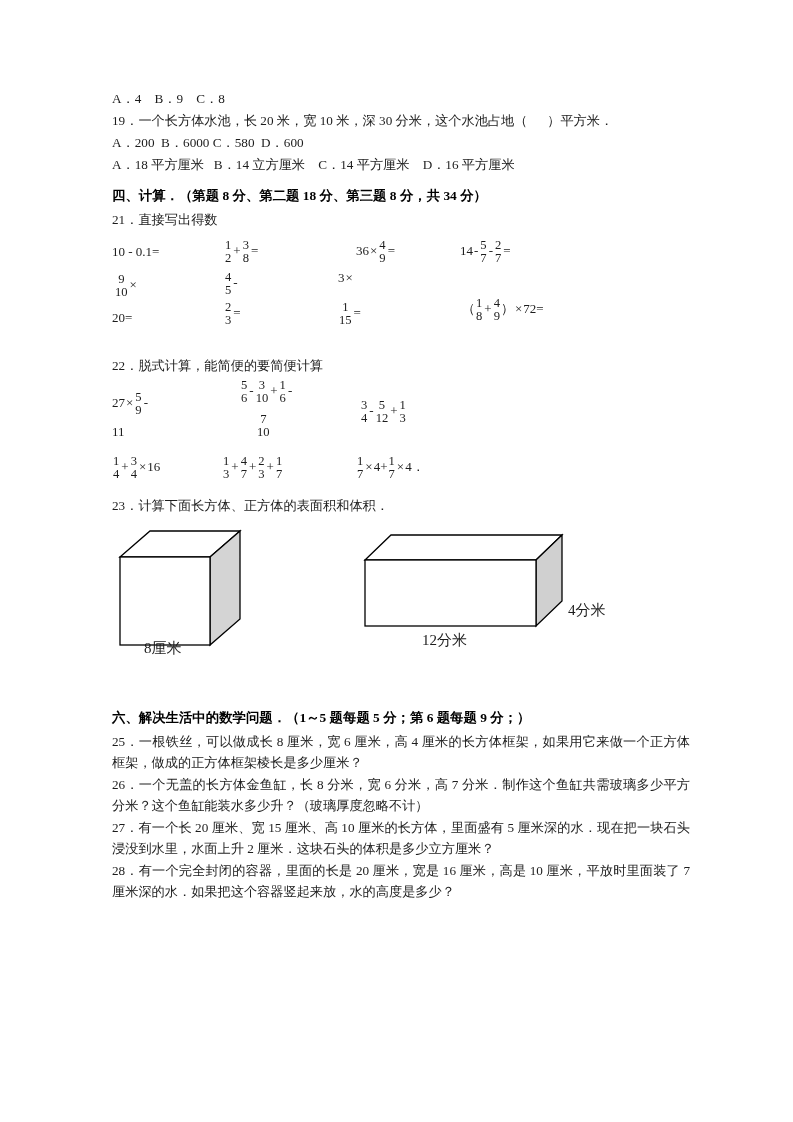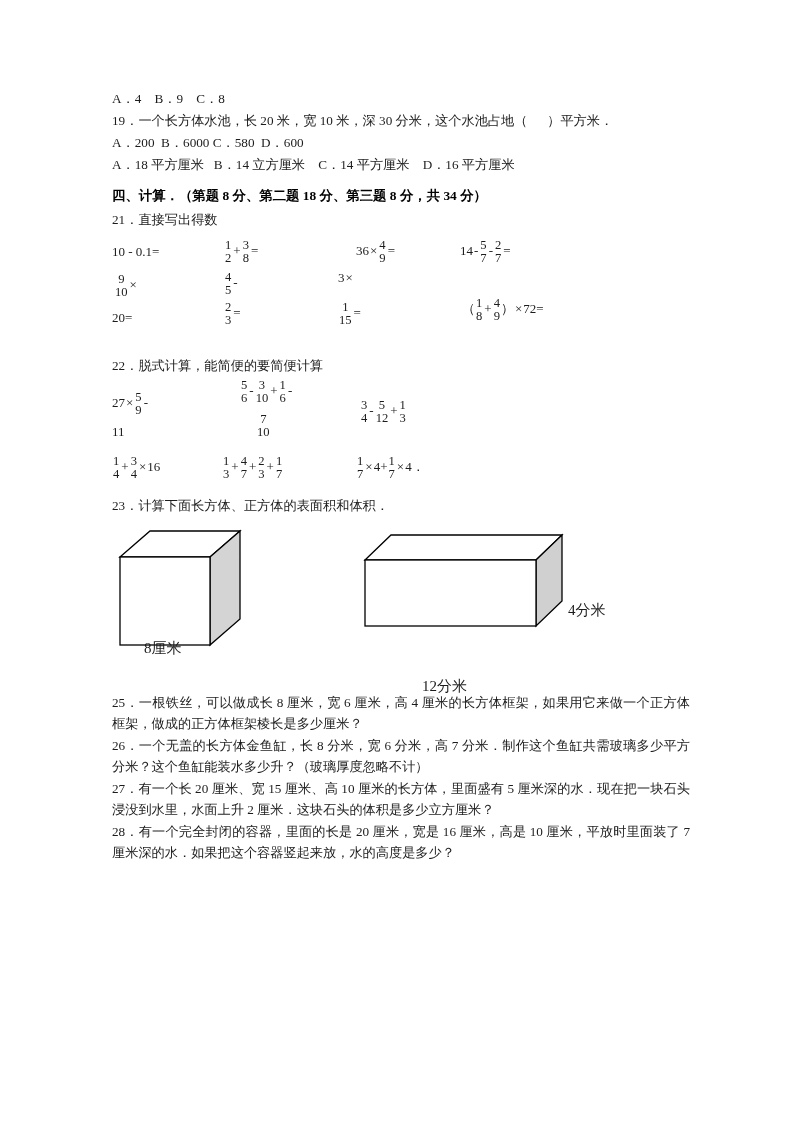--- a/index.html
+++ b/index.html
@@ -164,24 +164,25 @@
         <polygon points="92,30 122,4 122,92 92,118" fill="#d4d4d4" stroke="#000000" stroke-width="1.3"></polygon>
         <rect x="2" y="30" width="90" height="88" fill="#ffffff" stroke="#000000" stroke-width="1.3"></rect>
       </svg>
       <div class="figlabel" style="left:32px; top:116px;">8厘米</div>
 
       <svg class="fig" style="left:250px; top:8px;" width="210" height="110" viewBox="0 0 210 110">
         <polygon points="3,29 29,4 200,4 174,29" fill="#ffffff" stroke="#000000" stroke-width="1.3"></polygon>
         <polygon points="174,29 200,4 200,70 174,95" fill="#d0d0d0" stroke="#000000" stroke-width="1.3"></polygon>
         <rect x="3" y="29" width="171" height="66" fill="#ffffff" stroke="#000000" stroke-width="1.3"></rect>
       </svg>
-      <div class="figlabel" style="left:310px; top:108px;margin-top:46px;">12分米</div>
+      <div class="figlabel" style="left:310px; top:108px;">12分米</div>
       <div class="figlabel" style="left:456px; top:78px;">4分米</div>
     </div>
 
+    <div class="section-head" style="margin-top:16px;">六、解决生活中的数学问题．（1～5 题每题 5 分；第 6 题每题 9 分；）</div>
 
     <div class="prob">25．一根铁丝，可以做成长 8 厘米，宽 6 厘米，高 4 厘米的长方体框架，如果用它来做一个正方体框架，做成的正方体框架棱长是多少厘米？</div>
     <div class="prob">26．一个无盖的长方体金鱼缸，长 8 分米，宽 6 分米，高 7 分米．制作这个鱼缸共需玻璃多少平方分米？这个鱼缸能装水多少升？（玻璃厚度忽略不计）</div>
     <div class="prob">27．有一个长 20 厘米、宽 15 厘米、高 10 厘米的长方体，里面盛有 5 厘米深的水．现在把一块石头浸没到水里，水面上升 2 厘米．这块石头的体积是多少立方厘米？</div>
     <div class="prob">28．有一个完全封闭的容器，里面的长是 20 厘米，宽是 16 厘米，高是 10 厘米，平放时里面装了 7 厘米深的水．如果把这个容器竖起来放，水的高度是多少？</div>
 
   </div>
 </div>
 
 </body></html>

